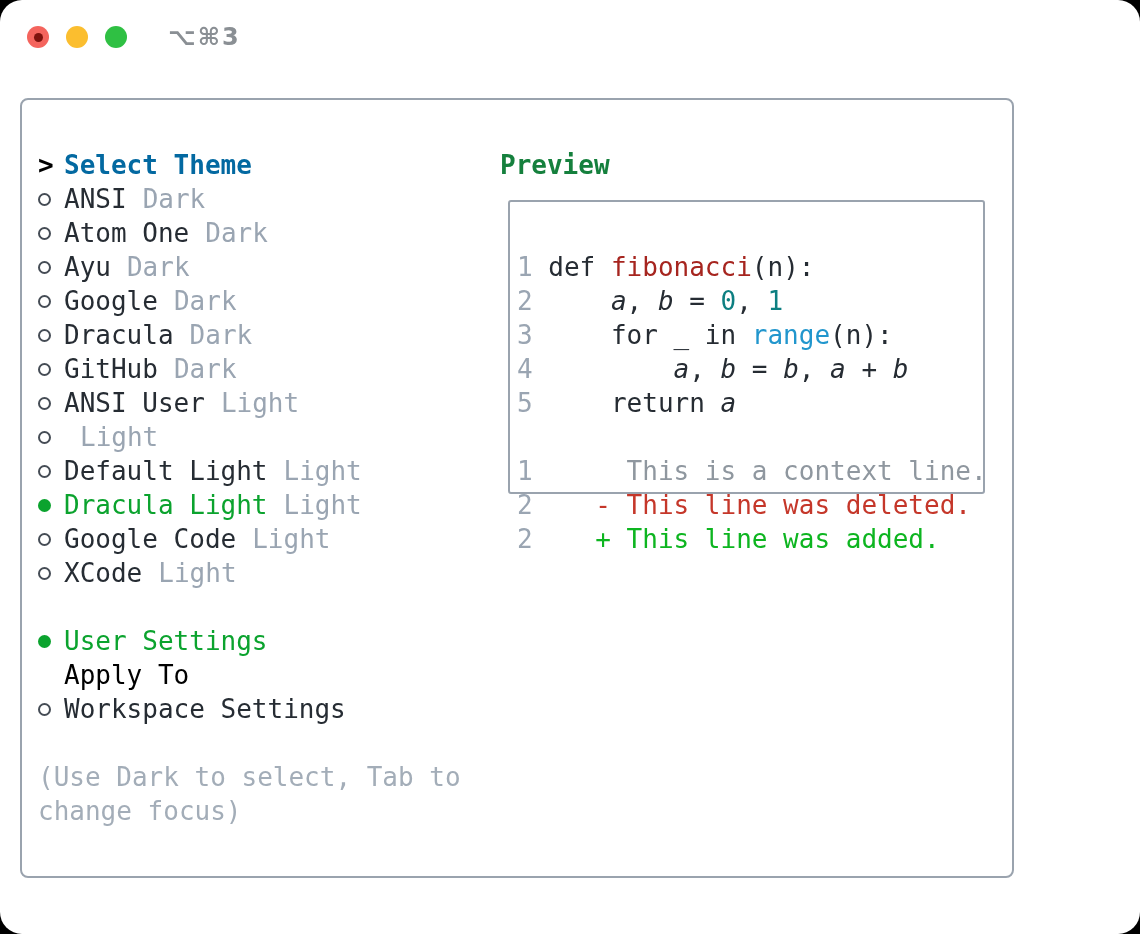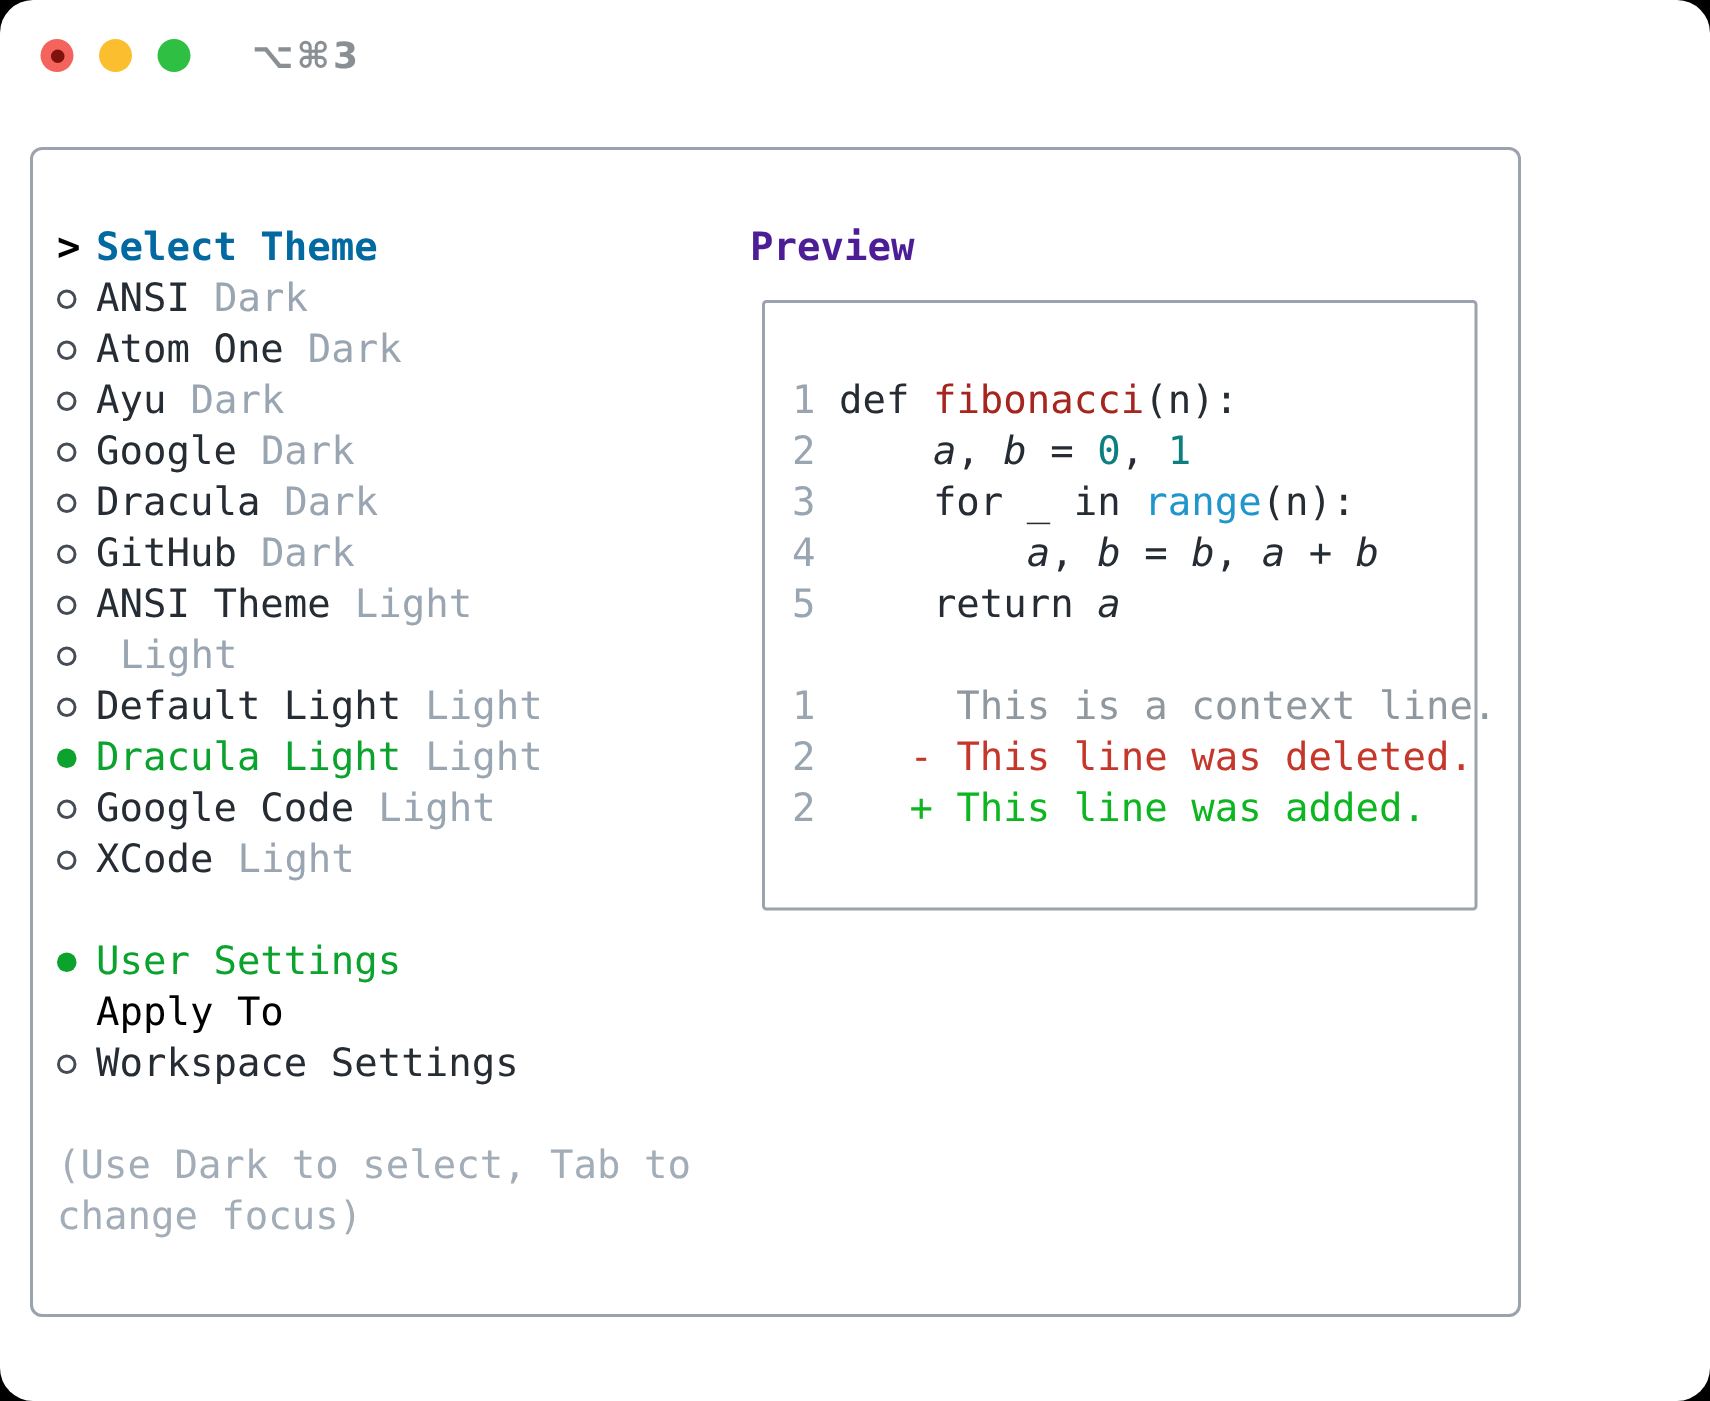--- a/index.html
+++ b/index.html
@@ -37,25 +37,25 @@
   .ring{width:13px;height:13px;box-sizing:border-box;border:2px solid var(--ring,#454c55);border-radius:50%;}
   .dot-sel{width:13px;height:13px;border-radius:50%;background:var(--green,#0ba32e);}
   .hdr{font-weight:700;color:#0369a1;}
   .apply-hdr{color:#000;}
   .tag{color:var(--tag,#9aa5b2);margin-left:16px;}
   .sel-name{color:var(--green,#0ba32e);}
   .hint{color:var(--hint,#a3adb8);}
   
   .preview-heading{
     position:absolute;left:478px;top:48px;height:34px;line-height:34px;
-    font-size:26px;font-weight:700;color:#4c1d95;
+    font-size:26px;font-weight:700;color:#15803d;
   }
   .preview-box{
-    position:absolute;left:486px;top:100px;width:477px;height:407px;box-sizing:border-box;
-    border:2px solid var(--border,#9aa3ae);border-radius:3px;background:#fff;padding-left:11px;
+    position:absolute;left:486px;top:100px;width:477px;height:294px;box-sizing:border-box;
+    border:2px solid var(--border,#9aa3ae);border-radius:3px;background:#fff;
   }
   .code{margin:0;padding:48px 4px 0 7px;font-size:26px;line-height:34px;
         font-family:"DejaVu Sans Mono",monospace;white-space:pre;}
   .code .line{height:34px;}
   .ln{color:var(--ln,#9aa5b2);}
   .tok-code{color:var(--text,#262c33);}
   .tok-function{color:var(--func,#a6251f);}
   .tok-builtin{color:var(--builtin,#2196cd);}
   .tok-number{color:var(--number,#0d7f81);}
   .tok-variable{color:var(--text,#262c33);font-style:italic;}
@@ -78,21 +78,21 @@
 
   <div class="panel">
     <div class="left-col">
         <div class="row"><span class="marker prompt">&gt;</span><span class="hdr">Select Theme</span></div>
         <div class="row"><span class="marker"><span class="ring"></span></span><span class="name">ANSI</span><span class="tag">Dark</span></div>
         <div class="row"><span class="marker"><span class="ring"></span></span><span class="name">Atom One</span><span class="tag">Dark</span></div>
         <div class="row"><span class="marker"><span class="ring"></span></span><span class="name">Ayu</span><span class="tag">Dark</span></div>
         <div class="row"><span class="marker"><span class="ring"></span></span><span class="name">Google</span><span class="tag">Dark</span></div>
         <div class="row"><span class="marker"><span class="ring"></span></span><span class="name">Dracula</span><span class="tag">Dark</span></div>
         <div class="row"><span class="marker"><span class="ring"></span></span><span class="name">GitHub</span><span class="tag">Dark</span></div>
-        <div class="row"><span class="marker"><span class="ring"></span></span><span class="name">ANSI Theme</span><span class="tag">Light</span></div>
+        <div class="row"><span class="marker"><span class="ring"></span></span><span class="name">ANSI User</span><span class="tag">Light</span></div>
         <div class="row"><span class="marker"><span class="ring"></span></span><span class="tag">Light</span></div>
         <div class="row"><span class="marker"><span class="ring"></span></span><span class="name">Default Light</span><span class="tag">Light</span></div>
         <div class="row"><span class="marker"><span class="dot-sel"></span></span><span class="sel-name">Dracula Light</span><span class="tag">Light</span></div>
         <div class="row"><span class="marker"><span class="ring"></span></span><span class="name">Google Code</span><span class="tag">Light</span></div>
         <div class="row"><span class="marker"><span class="ring"></span></span><span class="name">XCode</span><span class="tag">Light</span></div>
         <div class="row"></div>
         <div class="row"><span class="marker"><span class="dot-sel"></span></span><span class="sel-name">User Settings</span></div>
         <div class="row"><span class="marker"></span><span class="apply-hdr">Apply To</span></div>
         <div class="row"><span class="marker"><span class="ring"></span></span><span class="name">Workspace Settings</span></div>
         <div class="row"></div>

